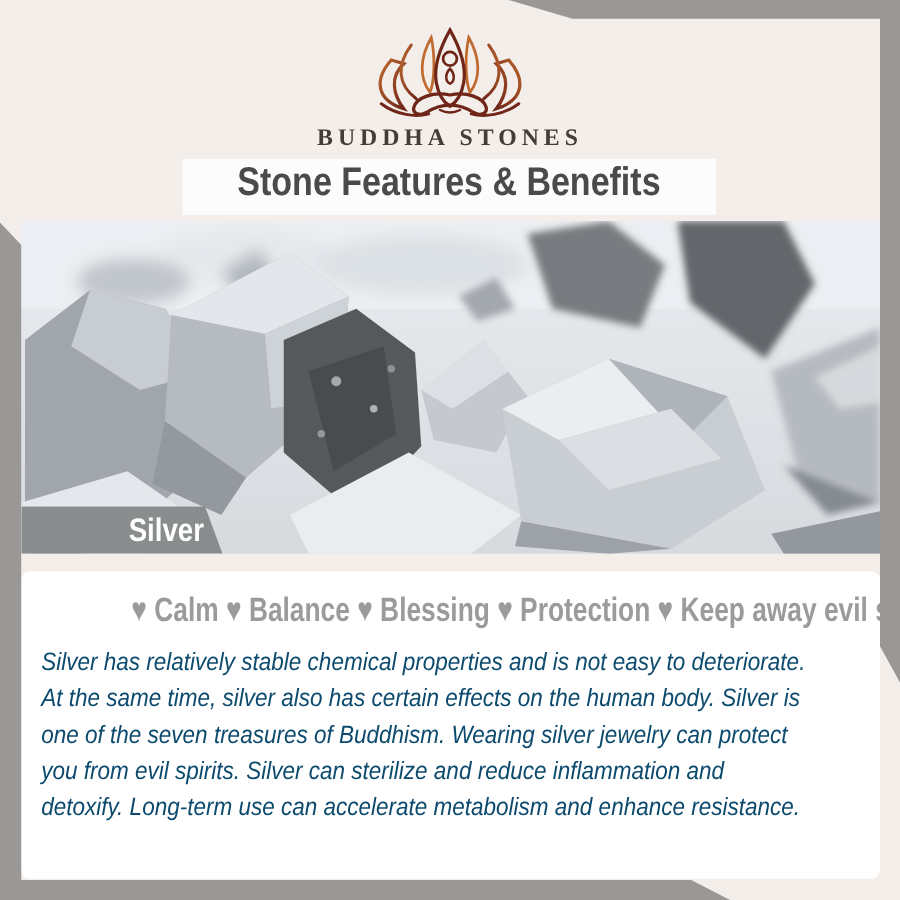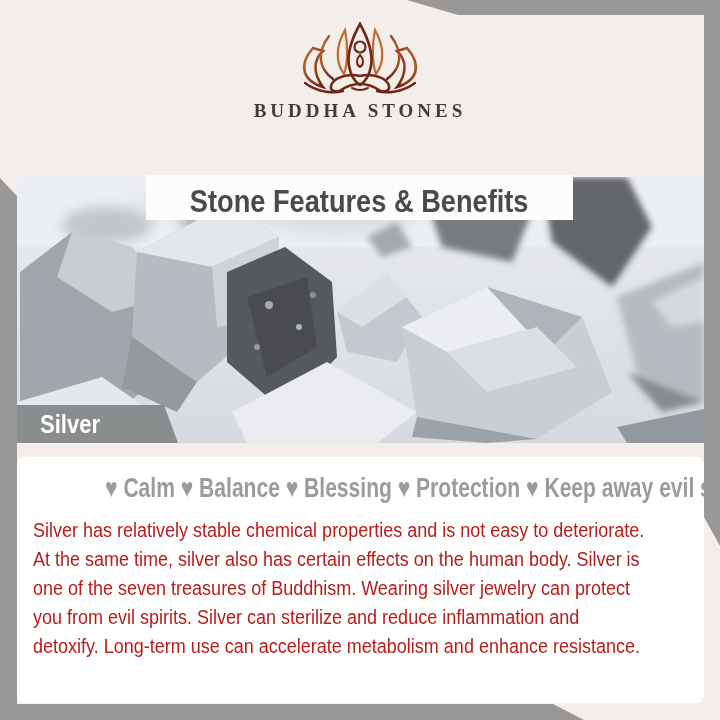--- a/index.html
+++ b/index.html
@@ -11,40 +11,40 @@
   .ribbon-tr{clip-path:polygon(407px 0,720px 0,720px 546px,704px 517px,704px 15px,458px 15px);z-index:6;}
   .ribbon-bl{clip-path:polygon(0 178px,17px 196px,17px 704px,553px 704px,584px 720px,0 720px);z-index:6;}
 
   .logo-wrap{position:absolute;left:0;top:0;width:720px;text-align:center;z-index:2;}
   .logo-svg{position:absolute;left:295px;top:20px;width:130px;height:82px;}
   .brand-name{position:absolute;left:0;top:100px;width:720px;text-align:center;
               font-family:"Liberation Serif",serif;font-size:19px;font-weight:600;
               letter-spacing:4px;color:#443c36;}
 
   .banner{position:absolute;left:146px;top:127px;width:427px;height:45px;
-          background:#fdfcfc;z-index:5;display:flex;align-items:flex-end;justify-content:center;margin-top:48px;}
+          background:#fdfcfc;z-index:5;display:flex;align-items:flex-start;justify-content:center;}
   .banner-title{font-size:32px;font-weight:bold;color:#4a4a4a;white-space:nowrap;
                 transform:scaleX(.85);transform-origin:center;letter-spacing:0px;}
 
   .photo{position:absolute;left:17px;top:177px;width:687px;height:266px;z-index:3;
          background:linear-gradient(#eef0f3,#d8dbdf);}
   .photo svg{display:block;}
 
   .stone-label{position:absolute;left:17px;top:405px;width:161px;height:38px;z-index:5;
                background:rgba(129,132,134,.92);
                clip-path:polygon(0 0,147px 0,161px 38px,0 38px);
-               display:flex;align-items:center;}
+               display:flex;align-items:center;justify-content:flex-end;}
   .stone-label-text{color:#fff;font-size:26px;font-weight:bold;padding-left:27px;
                     white-space:nowrap;transform:scaleX(.85);transform-origin:left center;}
 
   .card{position:absolute;left:17px;top:457px;width:687px;height:246px;z-index:4;
         background:#ffffff;border-radius:7px;box-sizing:border-box;padding:16px 0 0 16px;}
   .keywords{width:655px;text-align:center;font-size:27px;font-weight:bold;color:#9b9b9b;
             white-space:nowrap;transform:scaleX(.78);transform-origin:center;margin-bottom:12px;}
-  .para{color:#b91c1c;}
+  .para{color:#0c4a6e;font-style:italic;}
   .para-line{font-size:20px;line-height:29px;white-space:nowrap;
              transform:scaleX(.9);transform-origin:left center;}
 </style>
 </head>
 <body>
 
 <div class="ribbon ribbon-tr"></div>
 <div class="ribbon ribbon-bl"></div>
 
 <div class="logo-wrap">

